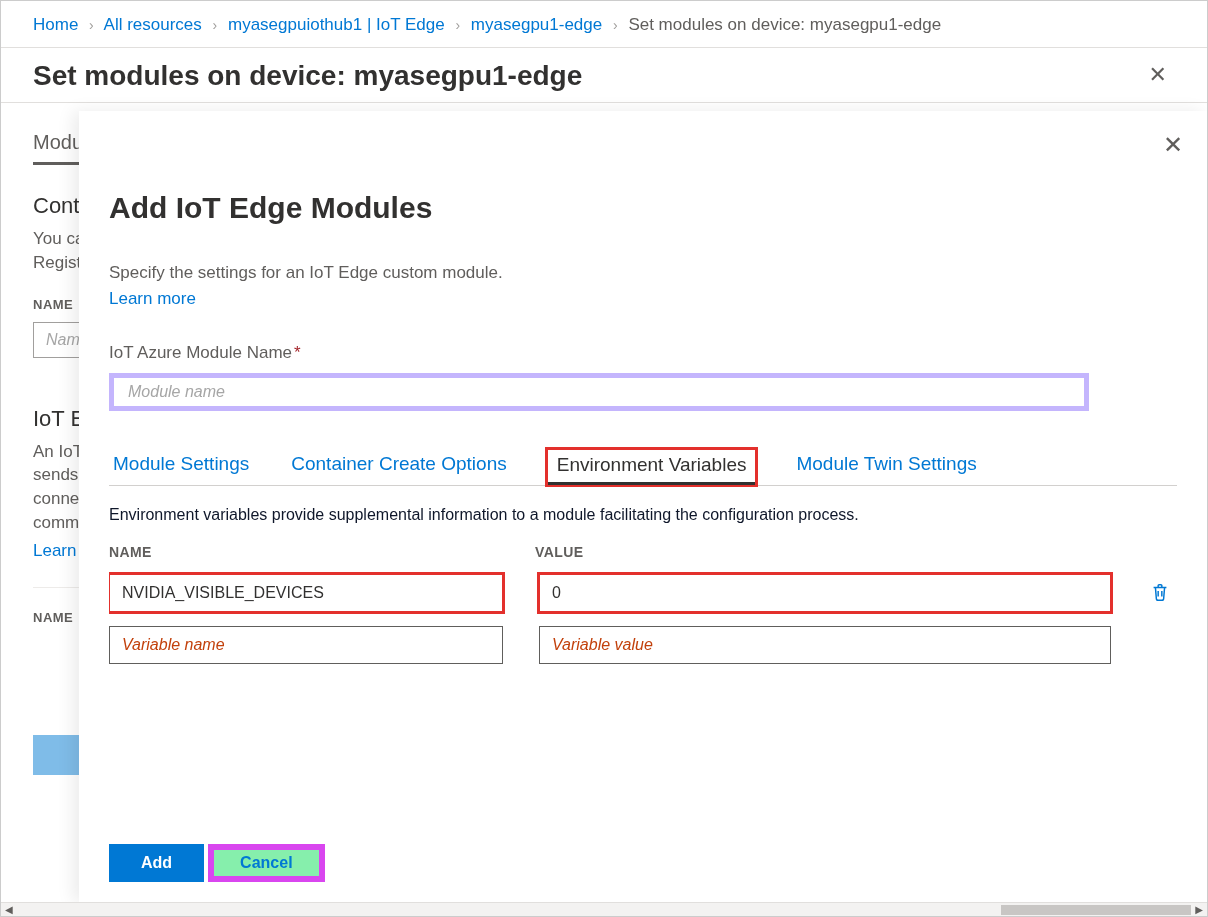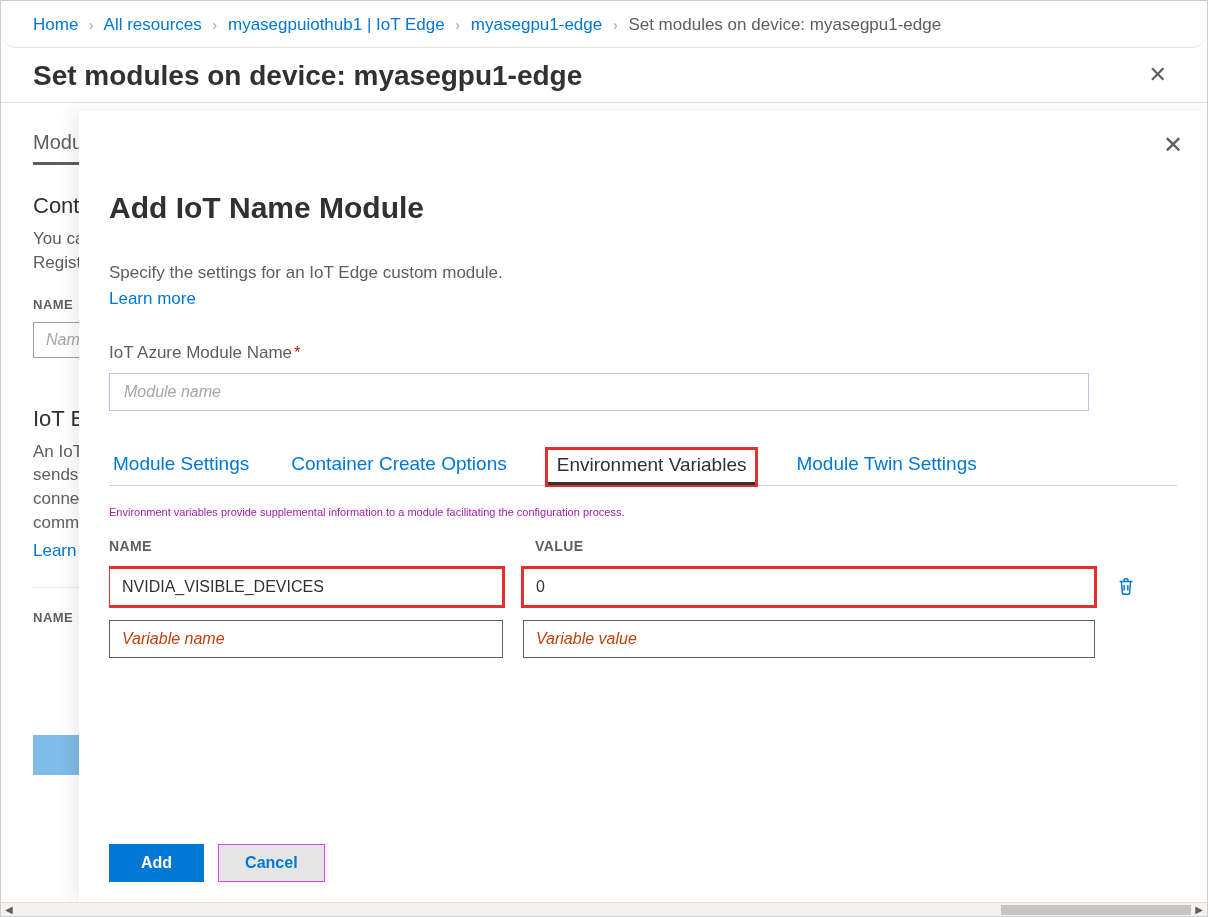--- a/index.html
+++ b/index.html
@@ -14,21 +14,20 @@
     border: 1px solid #ccc;
     position: relative;
   }
   .breadcrumb {
     padding: 14px 14px 12px 32px;
     border-bottom: 1px solid #e1dfdd;
     font-size: 17px;
     color: #605e5c;
     white-space: nowrap;
     overflow: hidden;
-    border-radius: 16px;
   }
   .breadcrumb a { color: #0078d4; text-decoration: none; }
   .breadcrumb .sep { color: #a19f9d; margin: 0 6px; font-size: 14px; }
   .breadcrumb .current { color: #605e5c; }
 
   .page-header {
     padding: 12px 32px 10px 32px;
     border-bottom: 1px solid #e1dfdd;
     display: flex;
     justify-content: space-between;
@@ -80,69 +79,69 @@
   .panel-title {
     font-size: 30px; font-weight:600; color:#323130; margin-top: 60px;
   }
   .panel-body { flex:1; overflow:auto; }
   .panel-desc { font-size: 17px; color:#605e5c; margin-top: 38px; }
   .panel-learn { color:#0078d4; font-size:17px; text-decoration:none; display:inline-block; margin-top:6px; }
 
   .field-label { font-size:17px; color:#605e5c; margin-top:34px; }
   .req { color:#a4262c; margin-left:2px; }
   .big-input {
-    margin-top:10px; border:1px solid #c4b5fd; height:38px; width:980px;
+    margin-top:10px; border:5px solid #c4b5fd; height:38px; width:980px;
     padding:0 14px; font-style:italic; color:#a6a6a6; display:flex; align-items:center; font-size:16px;
   }
 
   .tabs-row {
     display:flex; gap:34px; margin-top:36px; border-bottom:1px solid #d2d0ce;
   }
   .ptab {
     font-size:19px; color:#0078d4; padding: 6px 4px 10px 4px; cursor:pointer;
   }
   .ptab.active {
     color:#323130; border:3px solid #e3302c; border-bottom:3px solid #e3302c;
     padding:4px 9px 8px 9px; margin-bottom:-2px; position:relative;
   }
   .ptab.active::after{
     content:""; position:absolute; left:0; right:0; bottom:-1px; height:3px; background:#323130;
   }
 
-  .env-desc { font-size:11px; color:#a21caf; margin-top:20px; }
+  .env-desc { font-size:16px; color:#0f172a; margin-top:20px; }
 
   .env-grid {
     margin-top:20px;
   }
   .env-head-row { display:flex; gap:32px; }
   .env-col { }
   .env-col.name { width:394px; }
   .env-col.value { width:572px; }
   .env-col-label {
     font-size:14px; font-weight:600; color:#605e5c; letter-spacing:.4px;
   }
-  .env-row { display:flex; gap:20px; margin-top:14px; align-items:center; }
+  .env-row { display:flex; gap:36px; margin-top:14px; align-items:center;text-align:right; }
   .env-input {
     height:38px; border:1px solid #605e5c; padding:0 12px; font-size:16px; color:#323130;
     display:flex; align-items:center; width:100%;
   }
   .env-input.placeholder { color:#c2410c; font-style:italic; }
   .env-input.hl { outline:3px solid #e3302c; outline-offset:-1px; border:1px solid #0078d4; }
   .trash { color:#0078d4; cursor:pointer; width:24px; }
   .trash svg { width:22px; height:22px; }
 
   .panel-footer {
-    display:flex; gap:14px; padding-top:22px;
+    display:flex; gap:4px; padding-top:22px;
   }
   .btn-primary {
     background:#0078d4; color:#fff; border:none; height:38px; padding:0 32px;
     font-size:16px; font-weight:600; cursor:pointer;
   }
   .btn-secondary {
-    background:#e5e5e5; color:#0078d4; border:1px solid #d946ef; height:38px; padding:0 26px;
+    background:#86efac; color:#0078d4; border:6px solid #d946ef; height:38px; padding:0 26px;
     font-size:16px; font-weight:600; cursor:pointer;
   }
 
   .hscroll {
     position:absolute; left:0; right:0; bottom:0; height:14px; background:#f3f2f1;
     display:flex; justify-content:space-between; align-items:center; padding:0 2px;
     border-top:1px solid #e1dfdd;
   }
   .hscroll .arr { font-size:10px; color:#605e5c; padding:0 2px; cursor:pointer; }
   .hscroll .thumb { position:absolute; right:16px; top:2px; height:10px; width:190px; background:#c8c6c4; }
@@ -179,21 +178,21 @@
   <div class="help">An IoT Edge module is a Docker container that you can deploy to an IoT Edge device. It sends messages to the IoT Hub. You can configure what the module does, for example connect to other Azure services. All IoT Edge devices include the IoT Hub tile, which handles communication between the IoT Edge device and the IoT Hub.</div>
   <a href="#" class="panel-learn" style="font-size:17px">Learn more</a>
   <hr>
   <div class="col-label">NAME</div>
   <div class="fake-btn"></div>
 </div>
 
 <div class="panel">
   <div class="panel-close">✕</div>
   <div class="panel-body">
-    <div class="panel-title">Add IoT Name Module</div>
+    <div class="panel-title">Add IoT Edge Modules</div>
     <div class="panel-desc">Specify the settings for an IoT Edge custom module.</div>
     <a href="#" class="panel-learn">Learn more</a>
 
     <div class="field-label">
       <span>IoT Azure Module Name</span><span class="req">*</span>
     </div>
     <div class="big-input">Module name</div>
 
     <div class="tabs-row">
       <div class="ptab">Module Settings</div>

